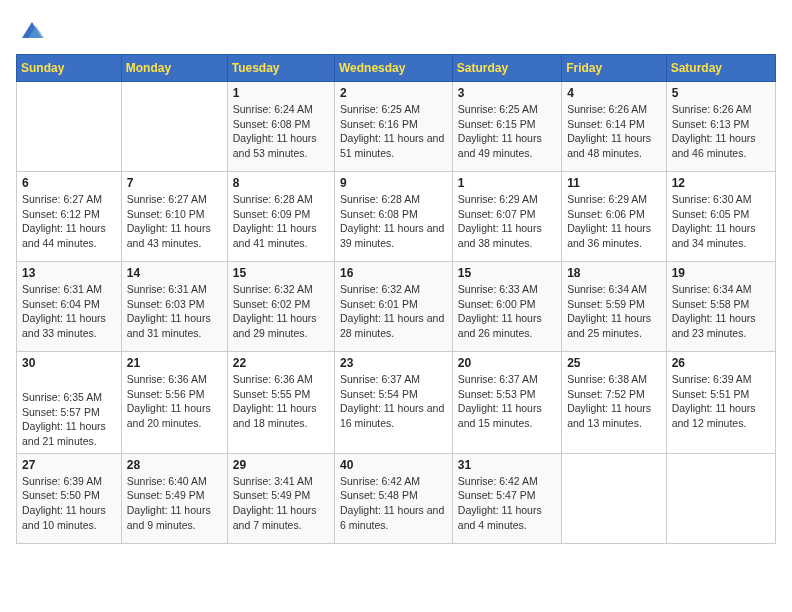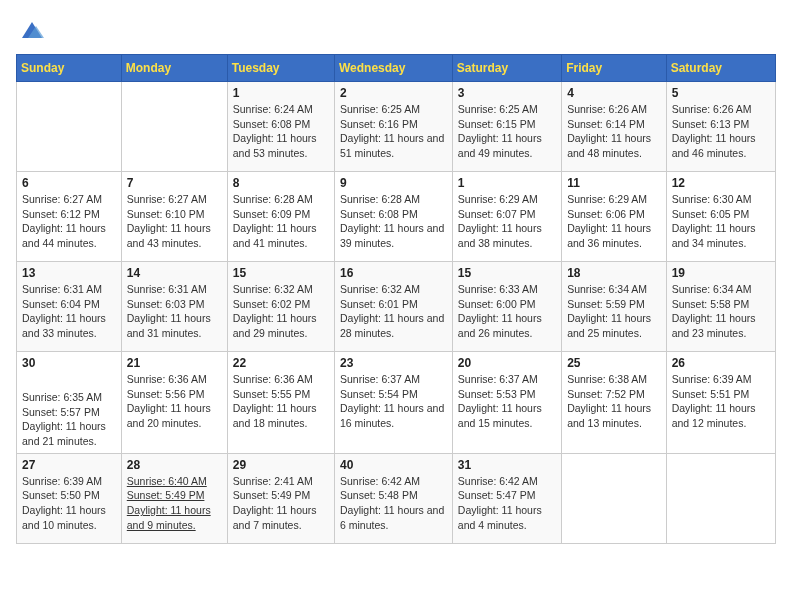--- a/index.html
+++ b/index.html
@@ -292,27 +292,27 @@
       </tr>
       <tr>
         <td>
           <span class="day-number">27</span>
           <div class="day-info" style="white-space: pre-line;">Sunrise: 6:39 AM
 Sunset: 5:50 PM
 Daylight: 11 hours and 10 minutes.</div>
         </td>
         <td>
           <span class="day-number">28</span>
-          <div class="day-info" style="white-space: pre-line; text-decoration: underline;">Sunrise: 6:40 AM
+          <div class="day-info" style="white-space: pre-line;">Sunrise: 6:40 AM
 Sunset: 5:49 PM
 Daylight: 11 hours and 9 minutes.</div>
         </td>
         <td>
           <span class="day-number">29</span>
-          <div class="day-info" style="white-space: pre-line;">Sunrise: 2:41 AM
+          <div class="day-info" style="white-space: pre-line;">Sunrise: 3:41 AM
 Sunset: 5:49 PM
 Daylight: 11 hours and 7 minutes.</div>
         </td>
         <td>
           <span class="day-number">40</span>
           <div class="day-info" style="white-space: pre-line;">Sunrise: 6:42 AM
 Sunset: 5:48 PM
 Daylight: 11 hours and 6 minutes.</div>
         </td>
         <td>

